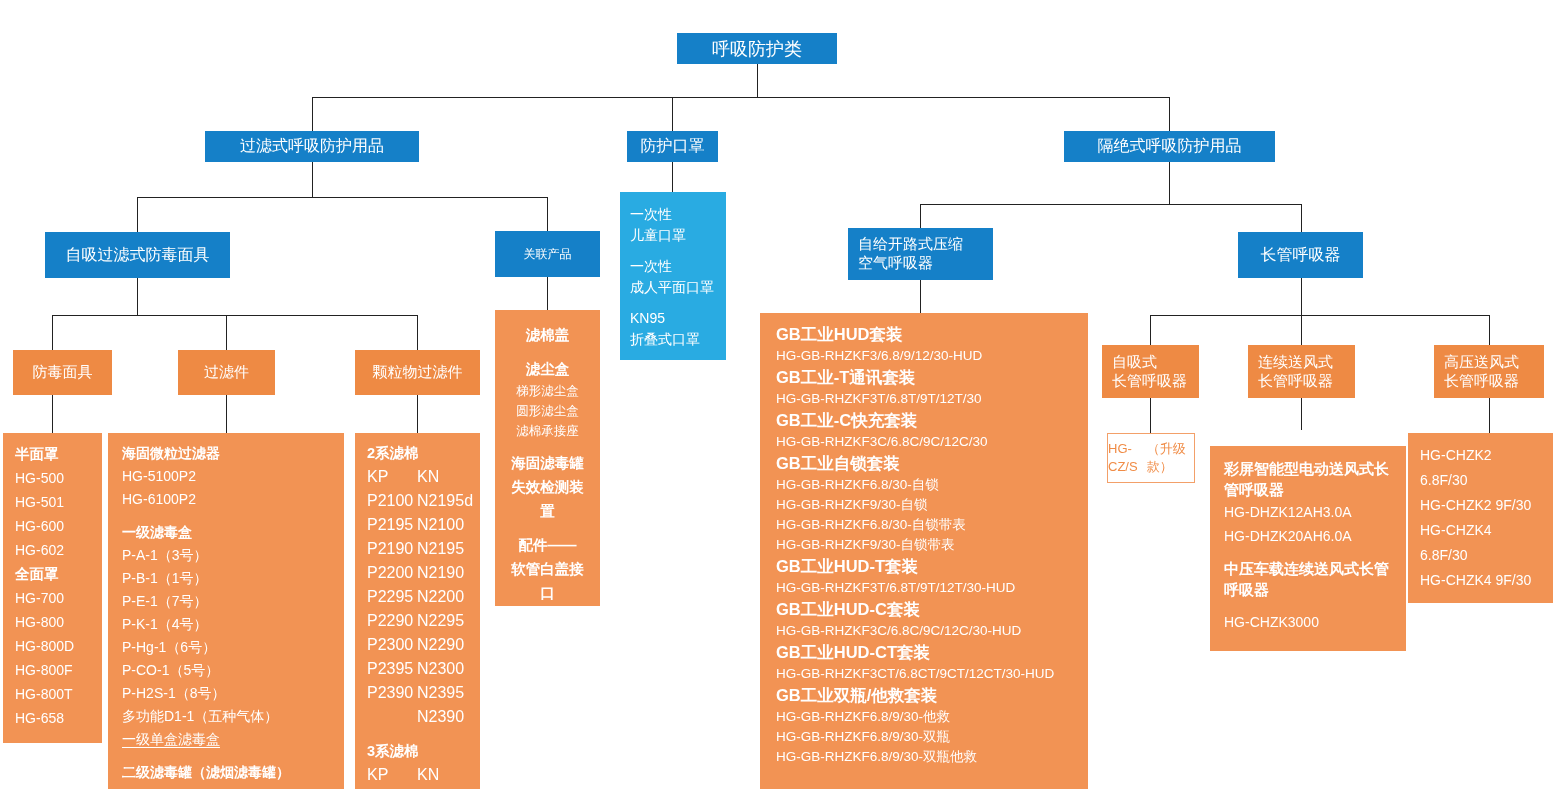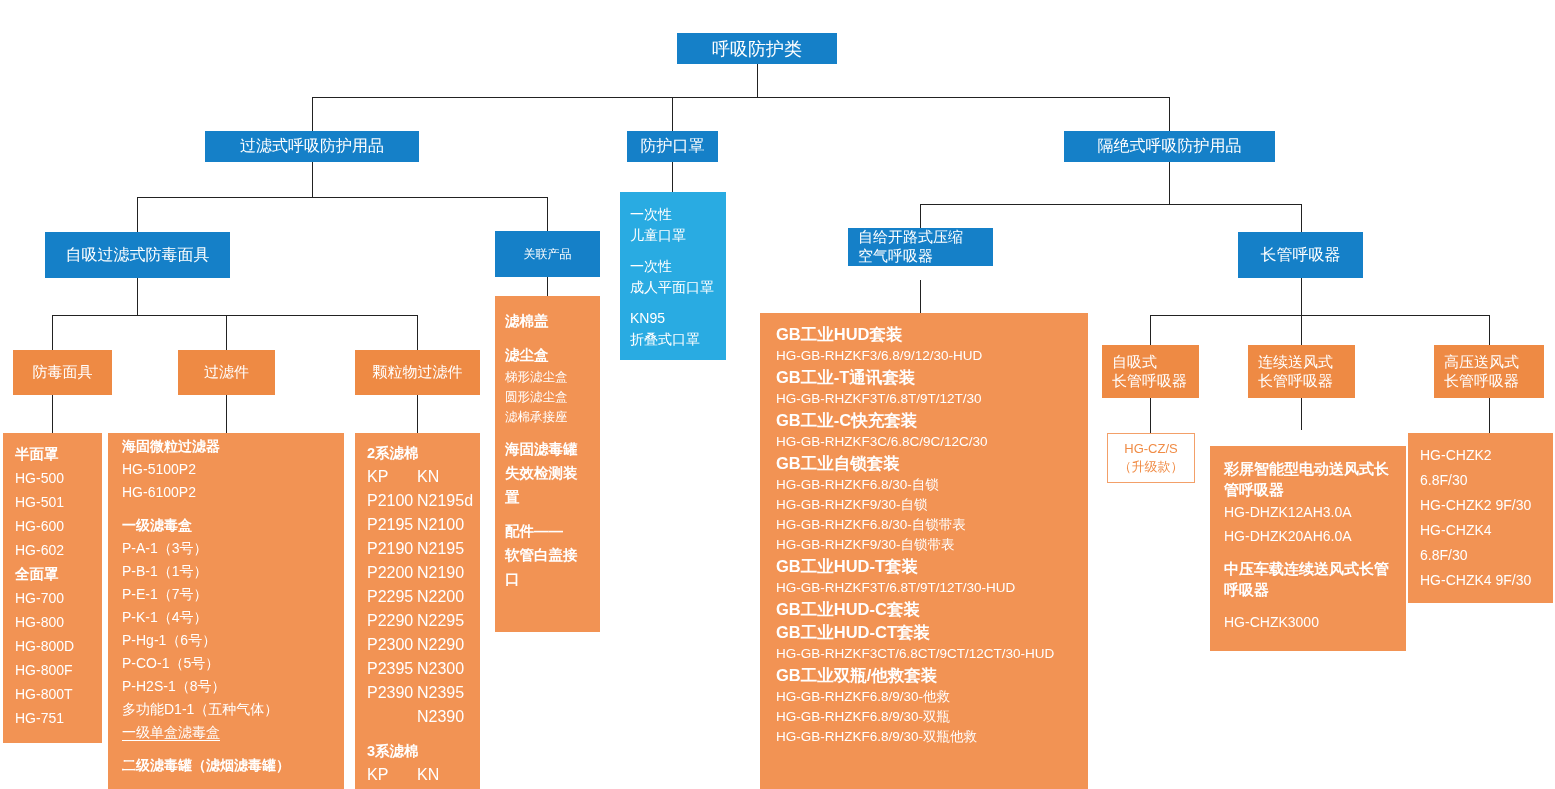--- a/index.html
+++ b/index.html
@@ -30,21 +30,21 @@
   .li.row { display:flex; }
   .li.row .cell:first-child { width:50px; flex:0 0 50px; }
 
   
   #root        { left:677px;  top:33px;  width:160px; height:31px; font-size:18px; }
   #n-filter    { left:205px;  top:131px; width:214px; height:31px; font-size:16px; }
   #n-mask      { left:627px;  top:131px; width:91px;  height:31px; font-size:16px; }
   #n-isolation { left:1064px; top:131px; width:211px; height:31px; font-size:16px; }
   #n-selfmask  { left:45px;   top:232px; width:185px; height:46px; font-size:16px;font-family:Liberation Mono, monospace; }
   #n-related   { left:495px;  top:231px; width:105px; height:46px; font-size:12px; }
-  #n-scba      { left:848px;  top:228px; width:145px; height:38px; font-size:15px;
+  #n-scba      { left:848px;  top:228px; width:145px; height:52px; font-size:15px;
                  white-space:pre-line; text-align:left; justify-content:flex-start; padding:0 10px; }
   #n-longtube  { left:1238px; top:232px; width:125px; height:46px; font-size:16px; }
 
   #h-gasmask      { left:13px;    top:350px; width:99px;  height:45px; font-size:15px; }
   #h-filterparts  { left:178px;  top:350px; width:97px;  height:45px; font-size:15px; }
   #h-particulate  { left:355px;  top:350px; width:125px; height:45px; font-size:15px; }
   #h-selftube     { left:1102px; top:345px; width:97px;  height:53px; font-size:15px;
                     white-space:pre-line; text-align:left; justify-content:flex-start; padding:0 10px; }
   #h-continuous   { left:1248px; top:345px; width:107px; height:53px; font-size:15px;
                     white-space:pre-line; text-align:left; justify-content:flex-start; padding:0 10px; }
@@ -52,38 +52,38 @@
                     white-space:pre-line; text-align:left; justify-content:flex-start; padding:0 10px; }
 
   
   #leaf-masklist { left:620px; top:192px; width:106px; height:168px; background:#29abe2; padding:12px 10px; }
   #leaf-masklist .li { font-size:14px; line-height:21px; }
 
   #leaf-gasmask { left:3px; top:433px; width:99px; min-height:310px; padding:9px 12px; }
   #leaf-gasmask .li { font-size:14px; line-height:24px; }
   #leaf-gasmask .li.h { font-size:14.5px; }
 
-  #leaf-filterparts { left:108px; top:433px; width:236px; height:356px; padding:2px 14px; }
+  #leaf-filterparts { left:108px; top:433px; width:236px; height:356px; padding:9px 14px; }
   #leaf-filterparts .li { font-size:14px; line-height:23px; }
   #leaf-filterparts .li.g { }
 
   #leaf-particulate { left:355px; top:433px; width:125px; height:356px; padding:8px 12px; }
   #leaf-particulate .li { font-size:16px; line-height:24px; }
   #leaf-particulate .li.h { font-size:14.5px; }
 
-  #leaf-related { left:495px; top:296px; width:105px; height:336px; padding:13px 10px; }
+  #leaf-related { left:495px; top:310px; width:105px; height:296px; padding:13px 10px;text-align:center; }
   #leaf-related .li { font-size:14.5px; line-height:24px; }
   #leaf-related .li.s { font-size:12.5px; line-height:20px; }
 
   #leaf-scba { left:760px; top:313px; width:328px; height:476px; padding:10px 16px; }
   #leaf-scba .li { font-size:13.5px; line-height:20px; }
   #leaf-scba .li.h2 { font-size:16.5px; line-height:23px; }
 
   #leaf-selftube { left:1107px; top:433px; width:88px; height:50px; background:#ffffff;
-                   border:1px solid #f3a069; color:#f08c46; display:flex; flex-direction:column;
+                   border:1px solid #f3a069; color:#f08c46; display:flex; flex-direction:row;
                    align-items:center; justify-content:center; font-size:13px; line-height:18px; }
   #leaf-selftube span { color:#f08c46; }
 
   #leaf-continuous { left:1210px; top:430px; width:196px; height:205px; padding:12px 14px;margin-top:16px; }
   #leaf-continuous .li { font-size:14px; line-height:24px; }
   #leaf-continuous .li.h { font-size:15px; line-height:21px; }
 
   #leaf-highpressure { left:1408px; top:433px; width:145px; min-height:118px; padding:10px 12px; }
   #leaf-highpressure .li { font-size:14px; line-height:25px; }
 </style>
@@ -141,21 +141,21 @@
       <div class="li t">HG-500</div>
       <div class="li t">HG-501</div>
       <div class="li t">HG-600</div>
       <div class="li t">HG-602</div>
       <div class="li h">全面罩</div>
       <div class="li t">HG-700</div>
       <div class="li t">HG-800</div>
       <div class="li t">HG-800D</div>
       <div class="li t">HG-800F</div>
       <div class="li t">HG-800T</div>
-      <div class="li t">HG-751</div>
+      <div class="li t">HG-658</div>
     </div>
   <div class="leaf" id="leaf-filterparts">
       <div class="li h">海固微粒过滤器</div>
       <div class="li t">HG-5100P2</div>
       <div class="li t">HG-6100P2</div>
       <div class="li h g">一级滤毒盒</div>
       <div class="li t">P-A-1（3号）</div>
       <div class="li t">P-B-1（1号）</div>
       <div class="li t">P-E-1（7号）</div>
       <div class="li t">P-K-1（4号）</div>
@@ -237,20 +237,21 @@
       <div class="li h2">GB工业-C快充套装</div>
       <div class="li t">HG-GB-RHZKF3C/6.8C/9C/12C/30</div>
       <div class="li h2">GB工业自锁套装</div>
       <div class="li t">HG-GB-RHZKF6.8/30-自锁</div>
       <div class="li t">HG-GB-RHZKF9/30-自锁</div>
       <div class="li t">HG-GB-RHZKF6.8/30-自锁带表</div>
       <div class="li t">HG-GB-RHZKF9/30-自锁带表</div>
       <div class="li h2">GB工业HUD-T套装</div>
       <div class="li t">HG-GB-RHZKF3T/6.8T/9T/12T/30-HUD</div>
       <div class="li h2">GB工业HUD-C套装</div>
+      <div class="li t">HG-GB-RHZKF3C/6.8C/9C/12C/30-HUD</div>
       <div class="li h2">GB工业HUD-CT套装</div>
       <div class="li t">HG-GB-RHZKF3CT/6.8CT/9CT/12CT/30-HUD</div>
       <div class="li h2">GB工业双瓶/他救套装</div>
       <div class="li t">HG-GB-RHZKF6.8/9/30-他救</div>
       <div class="li t">HG-GB-RHZKF6.8/9/30-双瓶</div>
       <div class="li t">HG-GB-RHZKF6.8/9/30-双瓶他救</div>
     </div>
 
   <div class="leaf" id="leaf-selftube">
     <span>HG-CZ/S</span>

